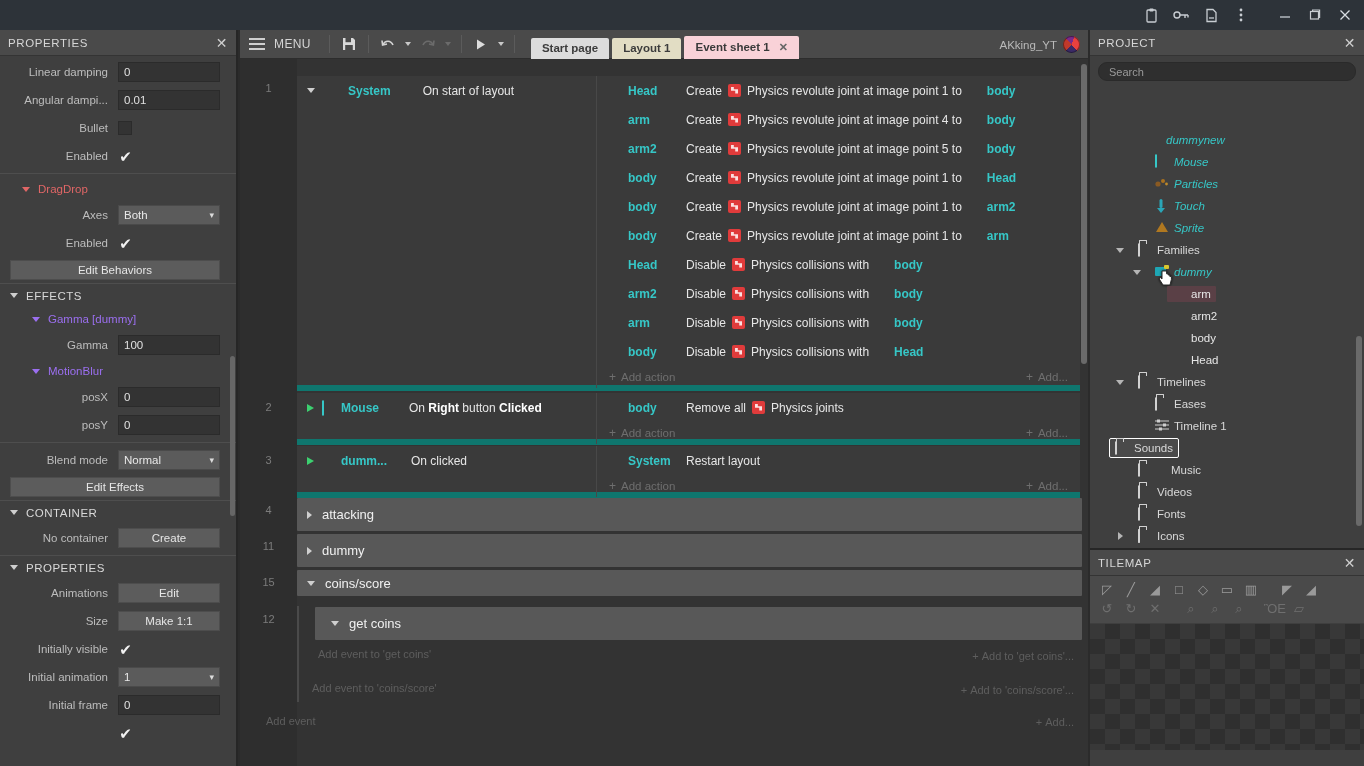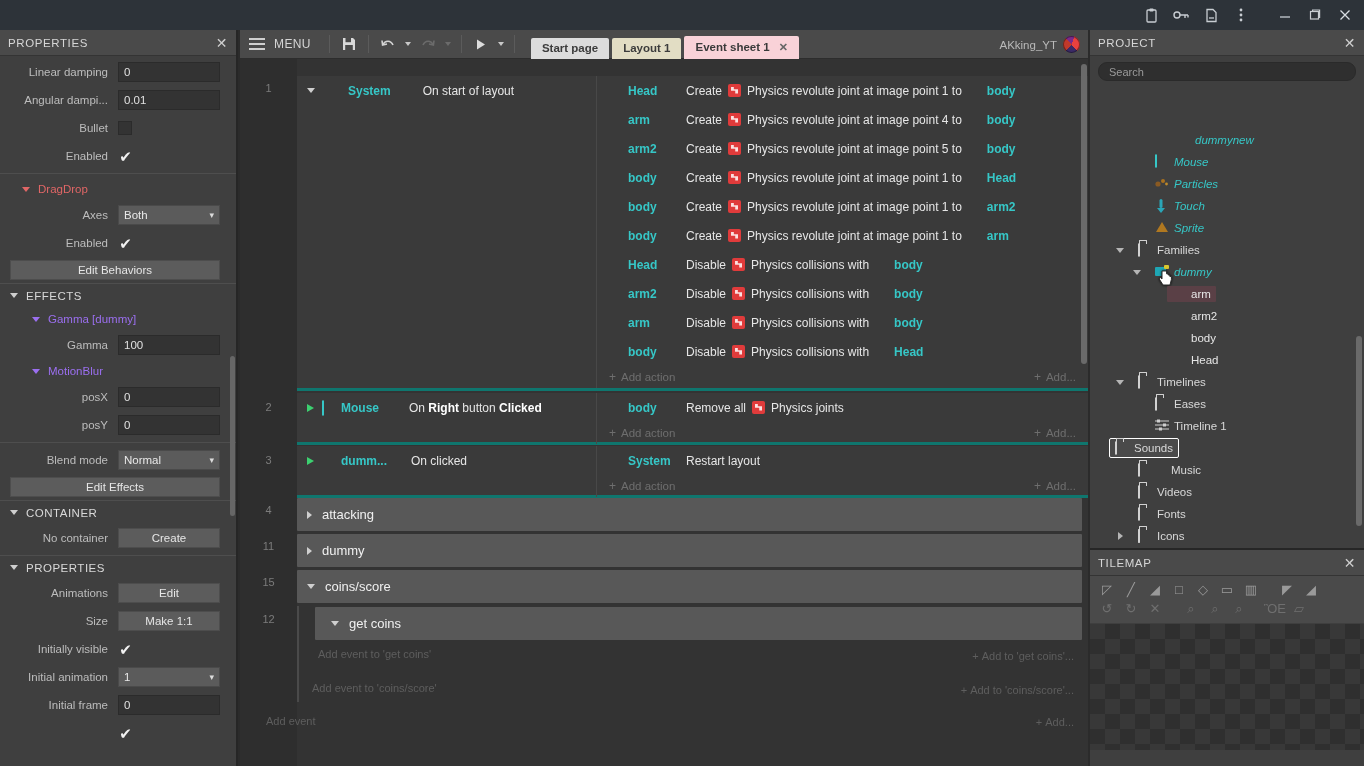--- a/index.html
+++ b/index.html
@@ -151,22 +151,22 @@
   }
   .numcol {
     position: absolute; left: 0; top: 0; width: 57px; height: 736px;
     background: #2e2e2e;
   }
   .ev-num {
     position: absolute; left: 0; width: 57px; text-align: center;
     color: #7c7c7c; font-size: 11px;
   }
   .ev-block {
-    position: absolute; left: 57px; right: 0;
-    background: #3a3a3a; border-bottom: 3px solid #0f766e;
+    position: absolute; left: 57px; right: 8px;
+    background: #3a3a3a; border-bottom: 6px solid #0f766e;
   }
   .ev-row { display: flex; min-height: 29px; }
   .cond-col {
     width: 300px; border-right: 1px solid #484848; flex-shrink: 0;
   }
   .act-col { flex: 1; }
   .cline, .aline {
     display: flex; align-items: center; height: 29px; padding-left: 10px;
     font-size: 12px; color: #e2e2e2; gap: 6px;
   }
@@ -738,21 +738,21 @@
         <span>attacking</span>
       </div>
 
       <div class="ev-num" style="top:510px;">11</div>
       <div class="group" style="top:504px; left:57px; right:6px; height:33px;">
         <span class="tri r"></span>
         <span>dummy</span>
       </div>
 
       <div class="ev-num" style="top:546px;">15</div>
-      <div class="group" style="top:540px; left:57px; right:6px; height:33px;">
+      <div class="group" style="top:540px; left:57px; right:6px; height:26px;">
         <span class="tri"></span>
         <span>coins/score</span>
       </div>
 
       <div class="nest-line" style="top:576px; left:57px; height:96px;"></div>
       <div class="ev-num" style="top:583px;">12</div>
       <div class="group" style="top:577px; left:75px; right:6px; height:33px; padding-left:16px;">
         <span class="tri"></span>
         <span>get coins</span>
       </div>
@@ -833,21 +833,21 @@
   </div>
 
   <div class="right">
     <div class="panel-head">
       <span class="t">PROJECT</span>
       <span class="panel-x">✕</span>
     </div>
     <div class="proj-body">
       <div class="search">Search</div>
       <div class="tree" id="tree">
-          <div class="tnode" style="padding-left: 61px; margin-top: 48px;">
+          <div class="tnode" style="padding-left: 32px; margin-top: 48px;">
             <span class="tri-slot"></span>
             <span style="display: flex; align-items: center; gap: 6px; padding: 1px 5px; border-radius: 1px;">
               <span class="ic"><span class="ic-sprite"></span></span>
               <span class="obj-label">dummynew</span>
             </span>
           </div>
           <div class="tnode" style="padding-left: 40px;">
             <span class="tri-slot"></span>
             <span style="display: flex; align-items: center; gap: 6px; padding: 1px 5px; border-radius: 1px;">
               <span class="ic"><span class="ic-mouse"></span></span>

